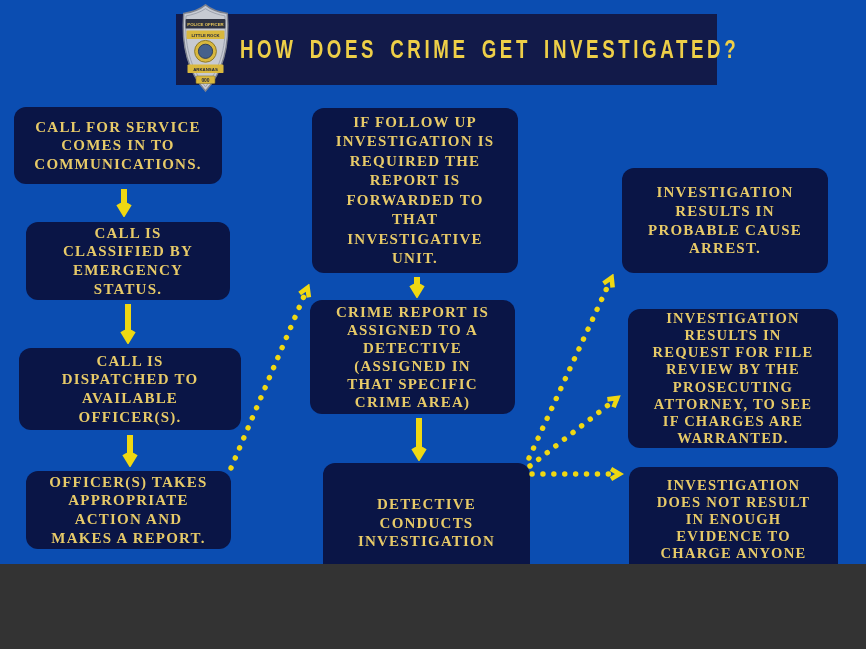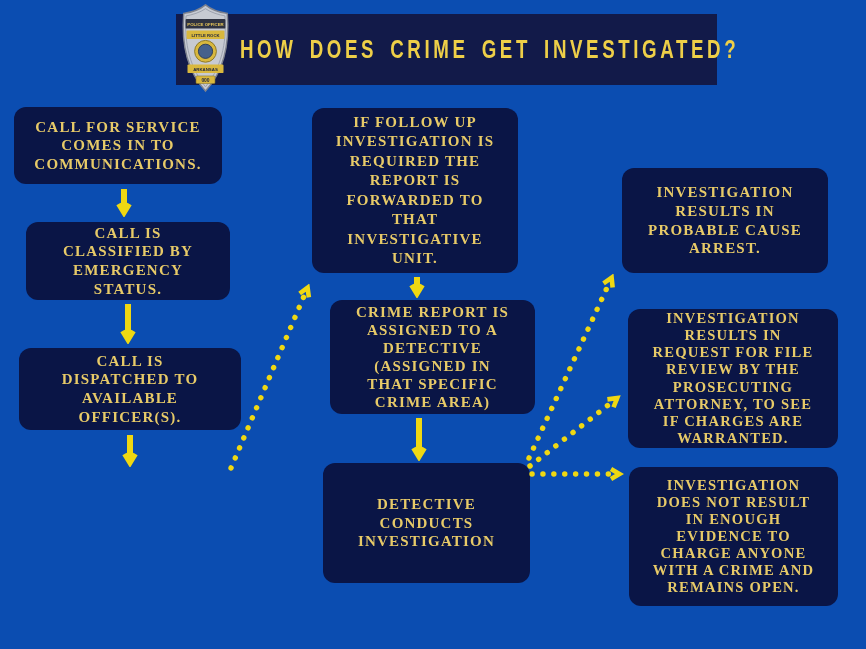--- a/index.html
+++ b/index.html
@@ -5,21 +5,21 @@
   :root{
     --background:#0b4db1;
     --box:#0a1546;
     --header-bar:#121a49;
     --text-gold:#e7ca68;
     --title-gold:#eecf48;
     --arrow-yellow:#efd812;
   }
   html,body{margin:0;padding:0;background:#333;}
   .stage{
-    position:relative;width:866px;height:649px;overflow:hidden;
+    position:relative;width:866px;height:564px;overflow:hidden;
     background:var(--background);
     font-family:"Liberation Serif", serif;
   }
   
   .header-bar{
     position:absolute;left:176px;top:14px;width:541px;height:71px;
     background:var(--header-bar);
     display:flex;align-items:center;
   }
   .title{
@@ -50,21 +50,21 @@
     white-space:pre-line;
     padding:2px;
     box-sizing:border-box;
     border-radius:12px;
   }
   .n-l1{left:14px;top:107px;width:208px;height:77px;}
   .n-l2{left:26px;top:222px;width:204px;height:78px;}
   .n-l3{left:19px;top:348px;width:222px;height:82px;}
   .n-l4{left:26px;top:471px;width:205px;height:78px;}
   .n-m1{left:312px;top:108px;width:206px;height:165px;line-height:1.3;}
-  .n-m2{left:330px;top:300px;width:205px;height:114px;line-height:1.2;}
+  .n-m2{left:310px;top:300px;width:205px;height:114px;line-height:1.2;}
   .n-m3{left:323px;top:463px;width:207px;height:120px;}
   .n-r1{left:622px;top:168px;width:206px;height:105px;}
   .n-r2{left:628px;top:309px;width:210px;height:139px;font-size:14.6px;line-height:1.17;}
   .n-r3{left:629px;top:467px;width:209px;height:139px;font-size:14.6px;line-height:1.17;}
   .arrows{position:absolute;left:0;top:0;pointer-events:none;}
   .badge-txt{font-family:"Liberation Sans", sans-serif;font-weight:700;}
 </style>
 </head>
 <body>
 
@@ -93,20 +93,24 @@
 COMES IN TO
 COMMUNICATIONS.</div>
   <div class="node n-l2">CALL IS
 CLASSIFIED BY
 EMERGENCY
 STATUS.</div>
   <div class="node n-l3">CALL IS
 DISPATCHED TO
 AVAILABLE
 OFFICER(S).</div>
+  <div class="node n-l4">OFFICER(S) TAKES
+APPROPRIATE
+ACTION AND
+MAKES A REPORT.</div>
   <div class="node n-m1">IF FOLLOW UP
 INVESTIGATION IS
 REQUIRED THE
 REPORT IS
 FORWARDED TO
 THAT
 INVESTIGATIVE
 UNIT.</div>
   <div class="node n-m2">CRIME REPORT IS
 ASSIGNED TO A

